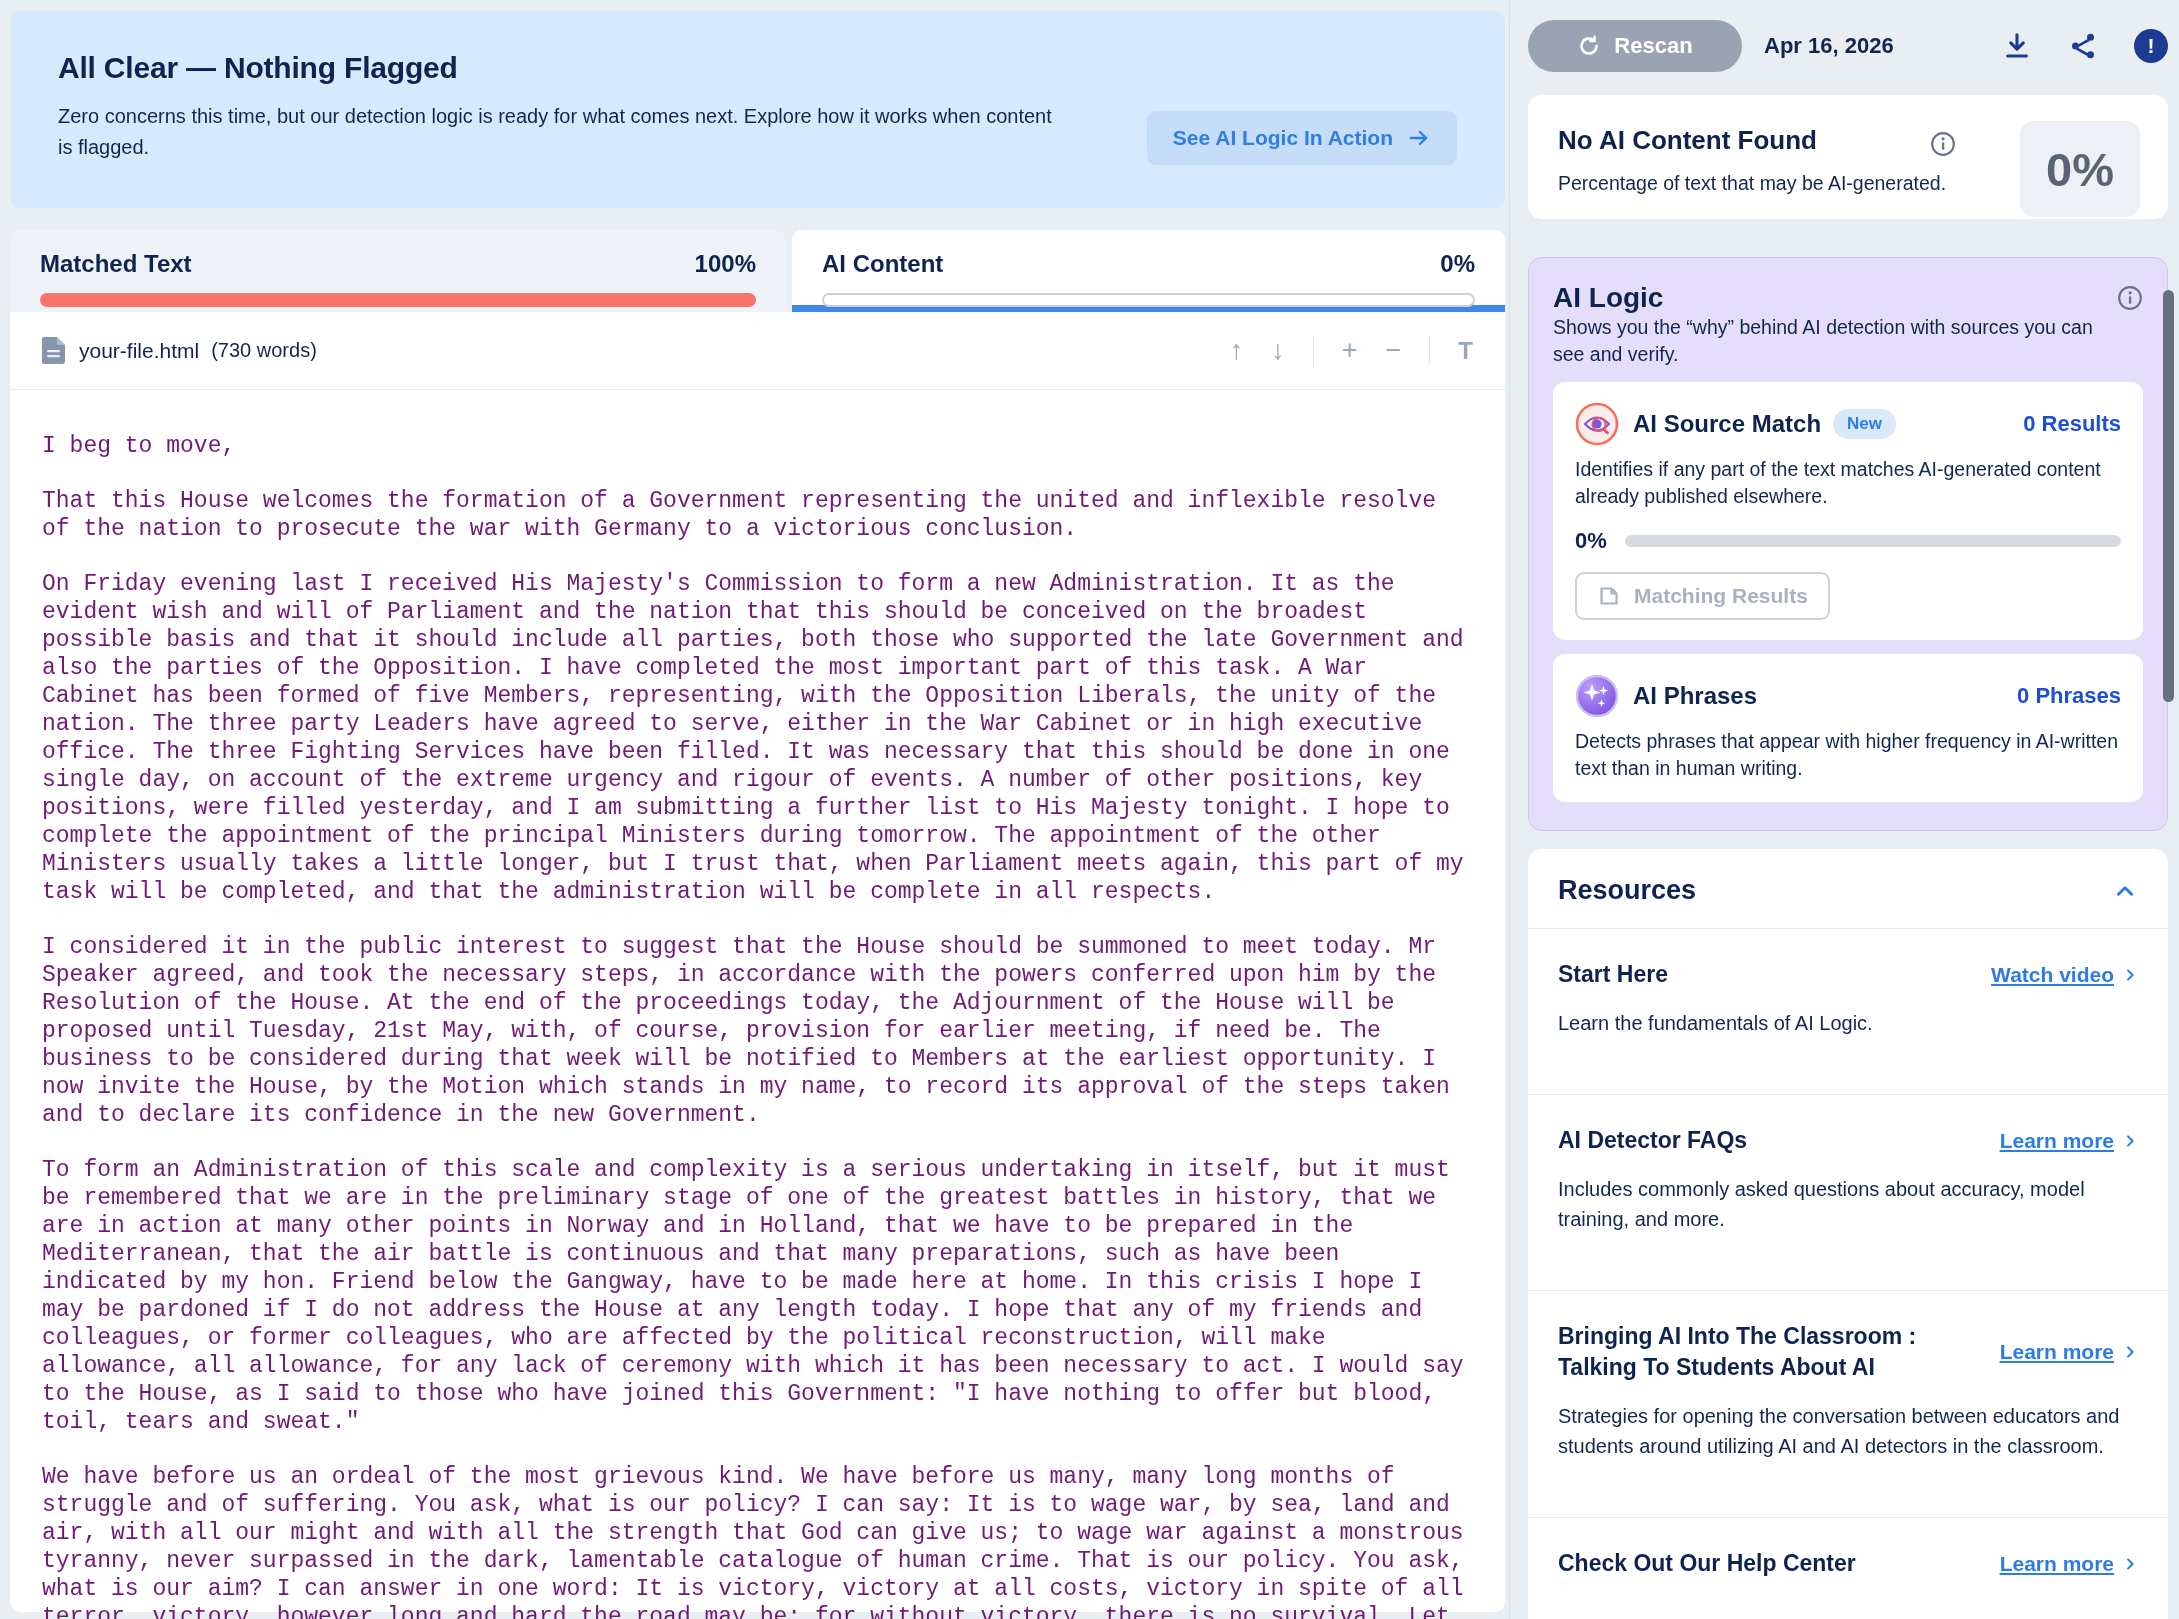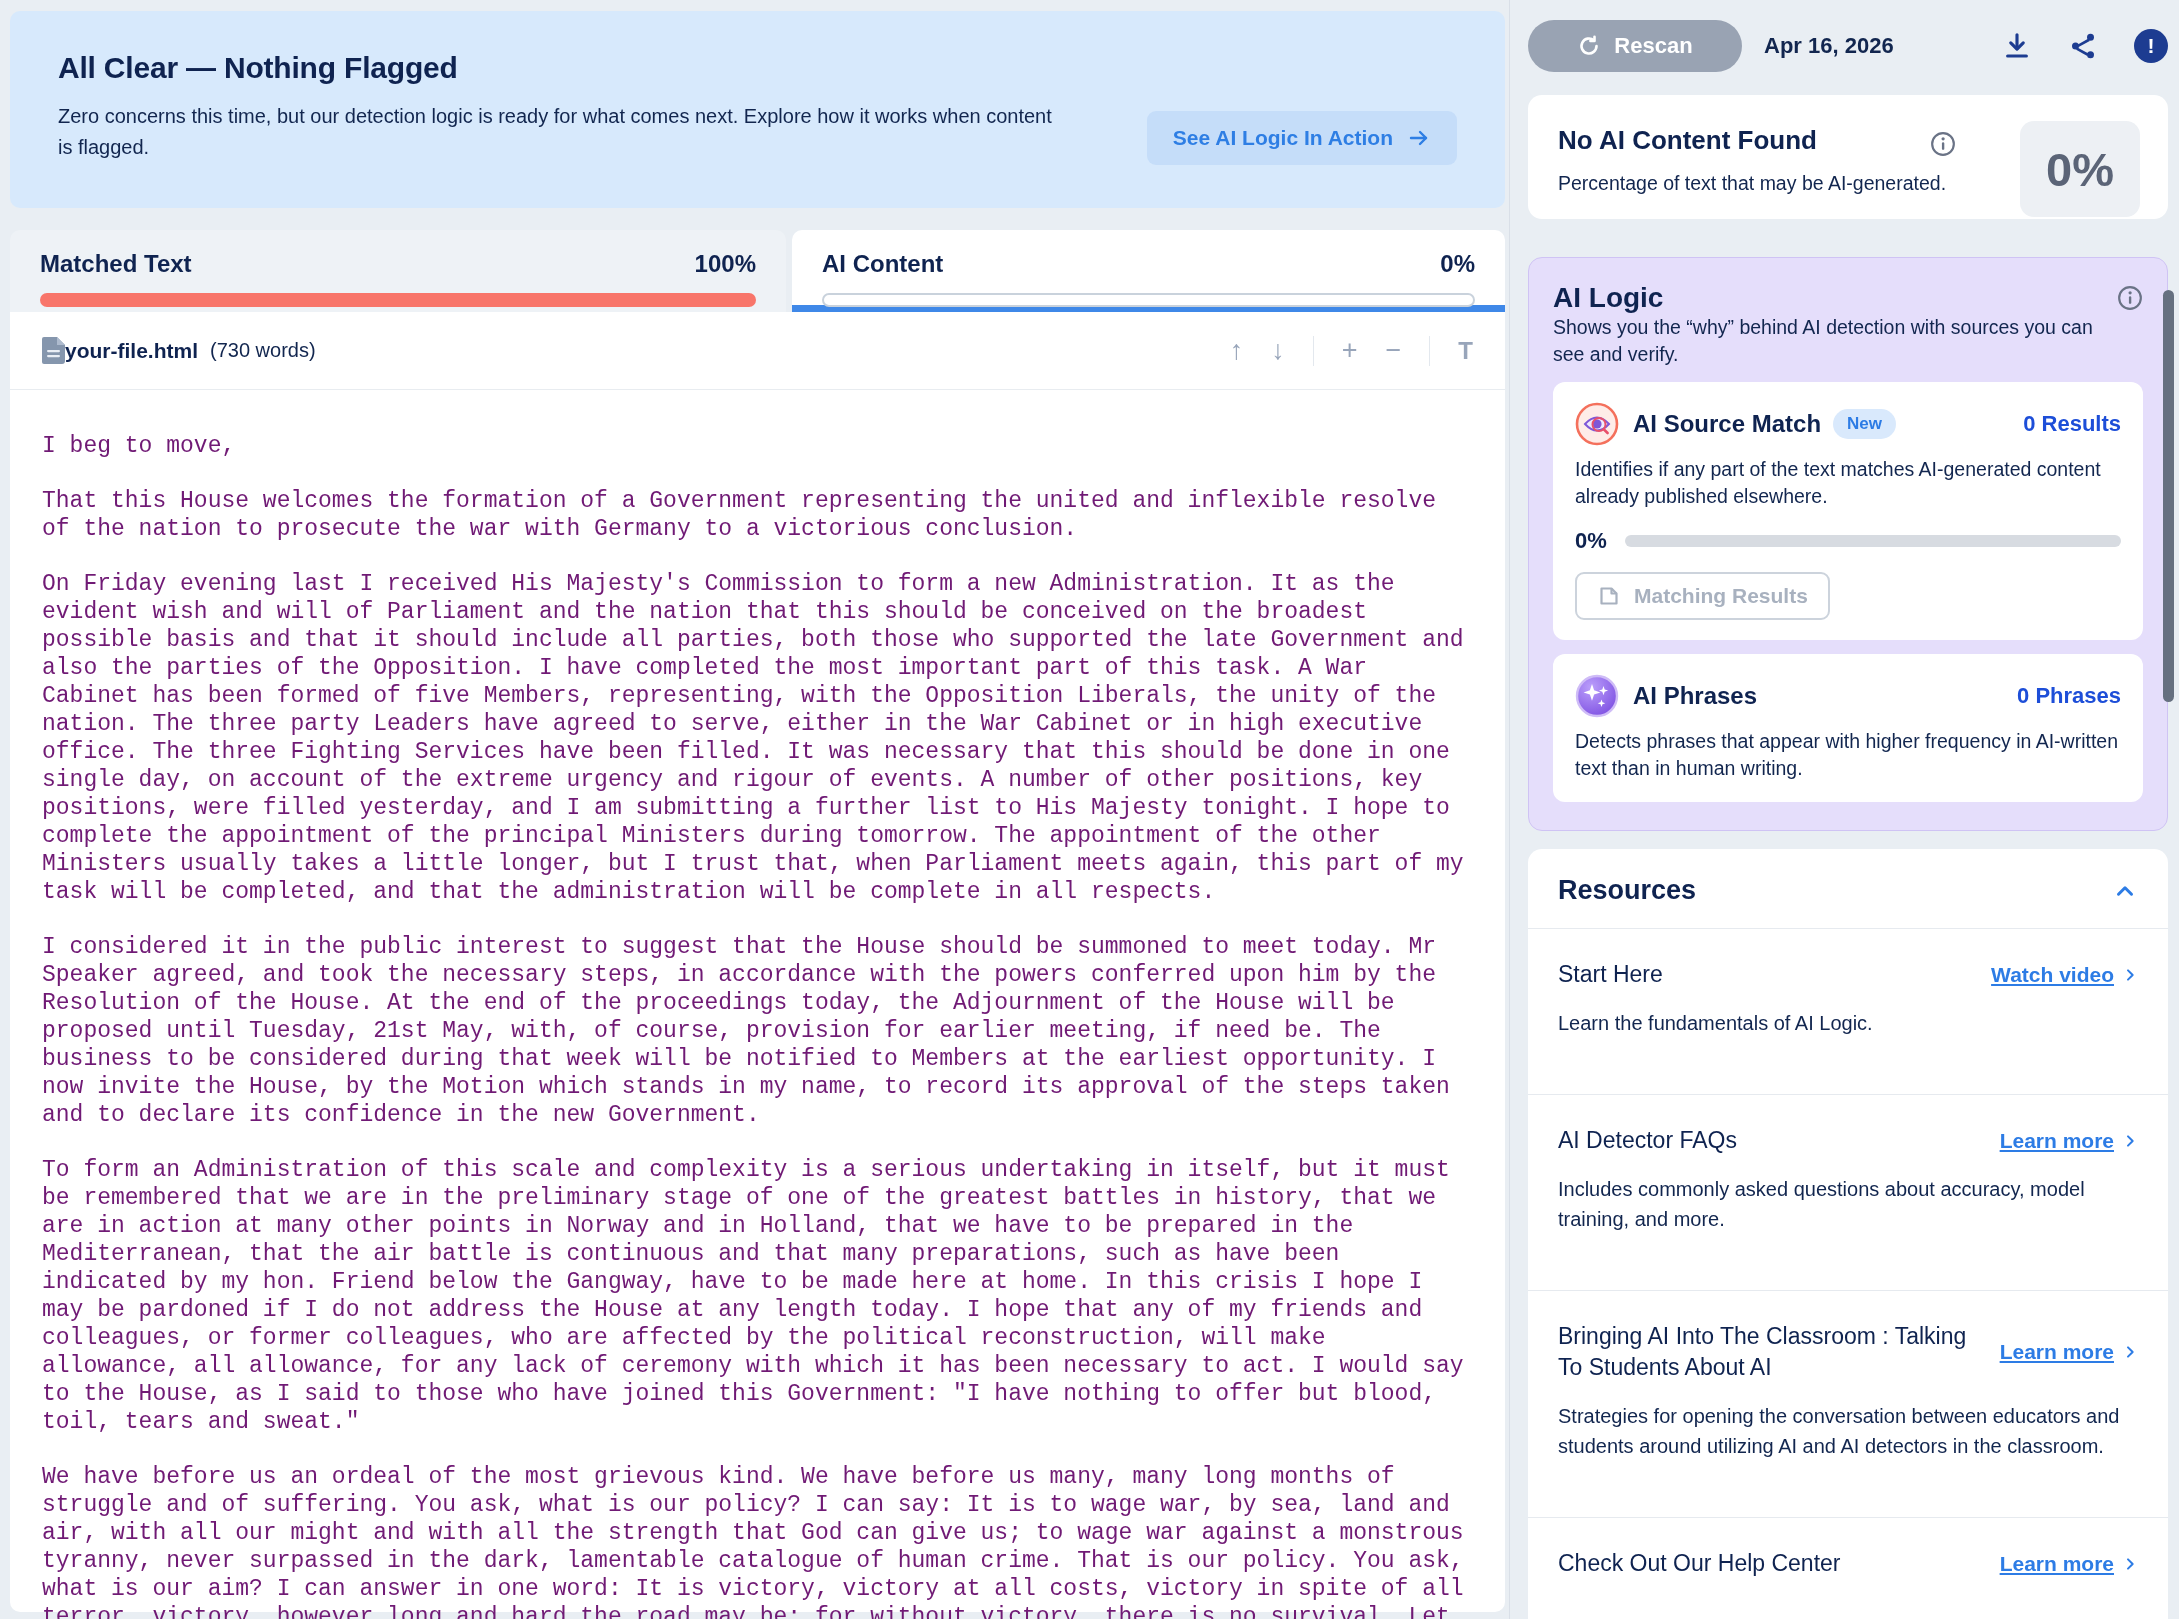--- a/index.html
+++ b/index.html
@@ -31,21 +31,21 @@
   .tab-ai { width:713px; background:#ffffff; border-bottom:7px solid #3f88e8; }
   .tab-head { display:flex; justify-content:space-between; align-items:baseline;
               font-size:24px; font-weight:800; color:#0f2350; }
   .tab-bar { margin-top:15px; height:14px; border-radius:8px; }
   .bar-matched { background:#f8756a; }
   .bar-ai { background:#ffffff; border:2px solid #c9d2dc; }
   
   .doc-panel { background:#fff; height:1300px; border-radius:0 0 10px 10px; }
   .doc-header { height:78px; display:flex; align-items:center; padding:0 32px;
                 border-bottom:1px solid #e8ecf0; }
-  .file-name { font-size:21px; font-weight:700; color:#0f2350; }
+  .file-name { margin-left:14px; font-size:21px; font-weight:400; color:#0f2350; }
   .word-count { margin-left:12px; font-size:20px; color:#12264f; }
   .doc-toolbar { margin-left:auto; display:flex; align-items:center; gap:28px;
                  color:#98a5ba; font-size:27px; }
   .tool-btn { background:none; border:none; color:#98a5ba; font-size:27px;
               font-family:inherit; cursor:pointer; line-height:1; }
   .tool-btn.tsize { font-weight:700; font-size:24px; }
   .tool-sep { width:1px; height:30px; background:#e3e8ee; }
   .doc-body {
     padding:42px 30px 0 32px;
     font-family:Liberation Mono, monospace;
@@ -94,21 +94,21 @@
   .match-btn { margin-top:18px; display:inline-flex; align-items:center; gap:13px;
                background:#fff; border:2px solid #ccd3dc; border-radius:9px; padding:10px 20px;
                color:#a8b1bf; font-size:21px; font-weight:600; font-family:inherit; cursor:default; }
   
   .resources { margin-top:18px; padding:26px 30px; height:812px; overflow:hidden; }
   .res-head { display:flex; justify-content:space-between; align-items:center; }
   .res-title { font-size:27px; font-weight:800; color:#0f2350; }
   .res-divider { height:1px; background:#e6eaef; margin:22px -30px 0; }
   .res-item { padding:30px 0 34px; }
   .ri-head { display:flex; justify-content:space-between; align-items:center; gap:20px; }
-  .ri-title { font-size:23px; font-weight:400; color:#0f2350; line-height:31px; max-width:440px; }
+  .ri-title { font-size:23px; font-weight:700; color:#0f2350; line-height:31px; max-width:440px; }
   .ri-link { display:inline-flex; align-items:center; gap:8px; white-space:nowrap;
              color:#2d7ce5; font-size:21px; font-weight:600; text-decoration:none; cursor:pointer; }
   .ri-link .lbl { text-decoration:underline; }
   .ri-desc { margin-top:18px; font-size:20px; line-height:30px; color:#12264f; }
   
   .rail-scrollbar { position:absolute; left:2163px; top:290px; width:11px; height:412px;
                     background:#667080; border-radius:6px; }
   svg { display:block; }
 </style>
 </head>

